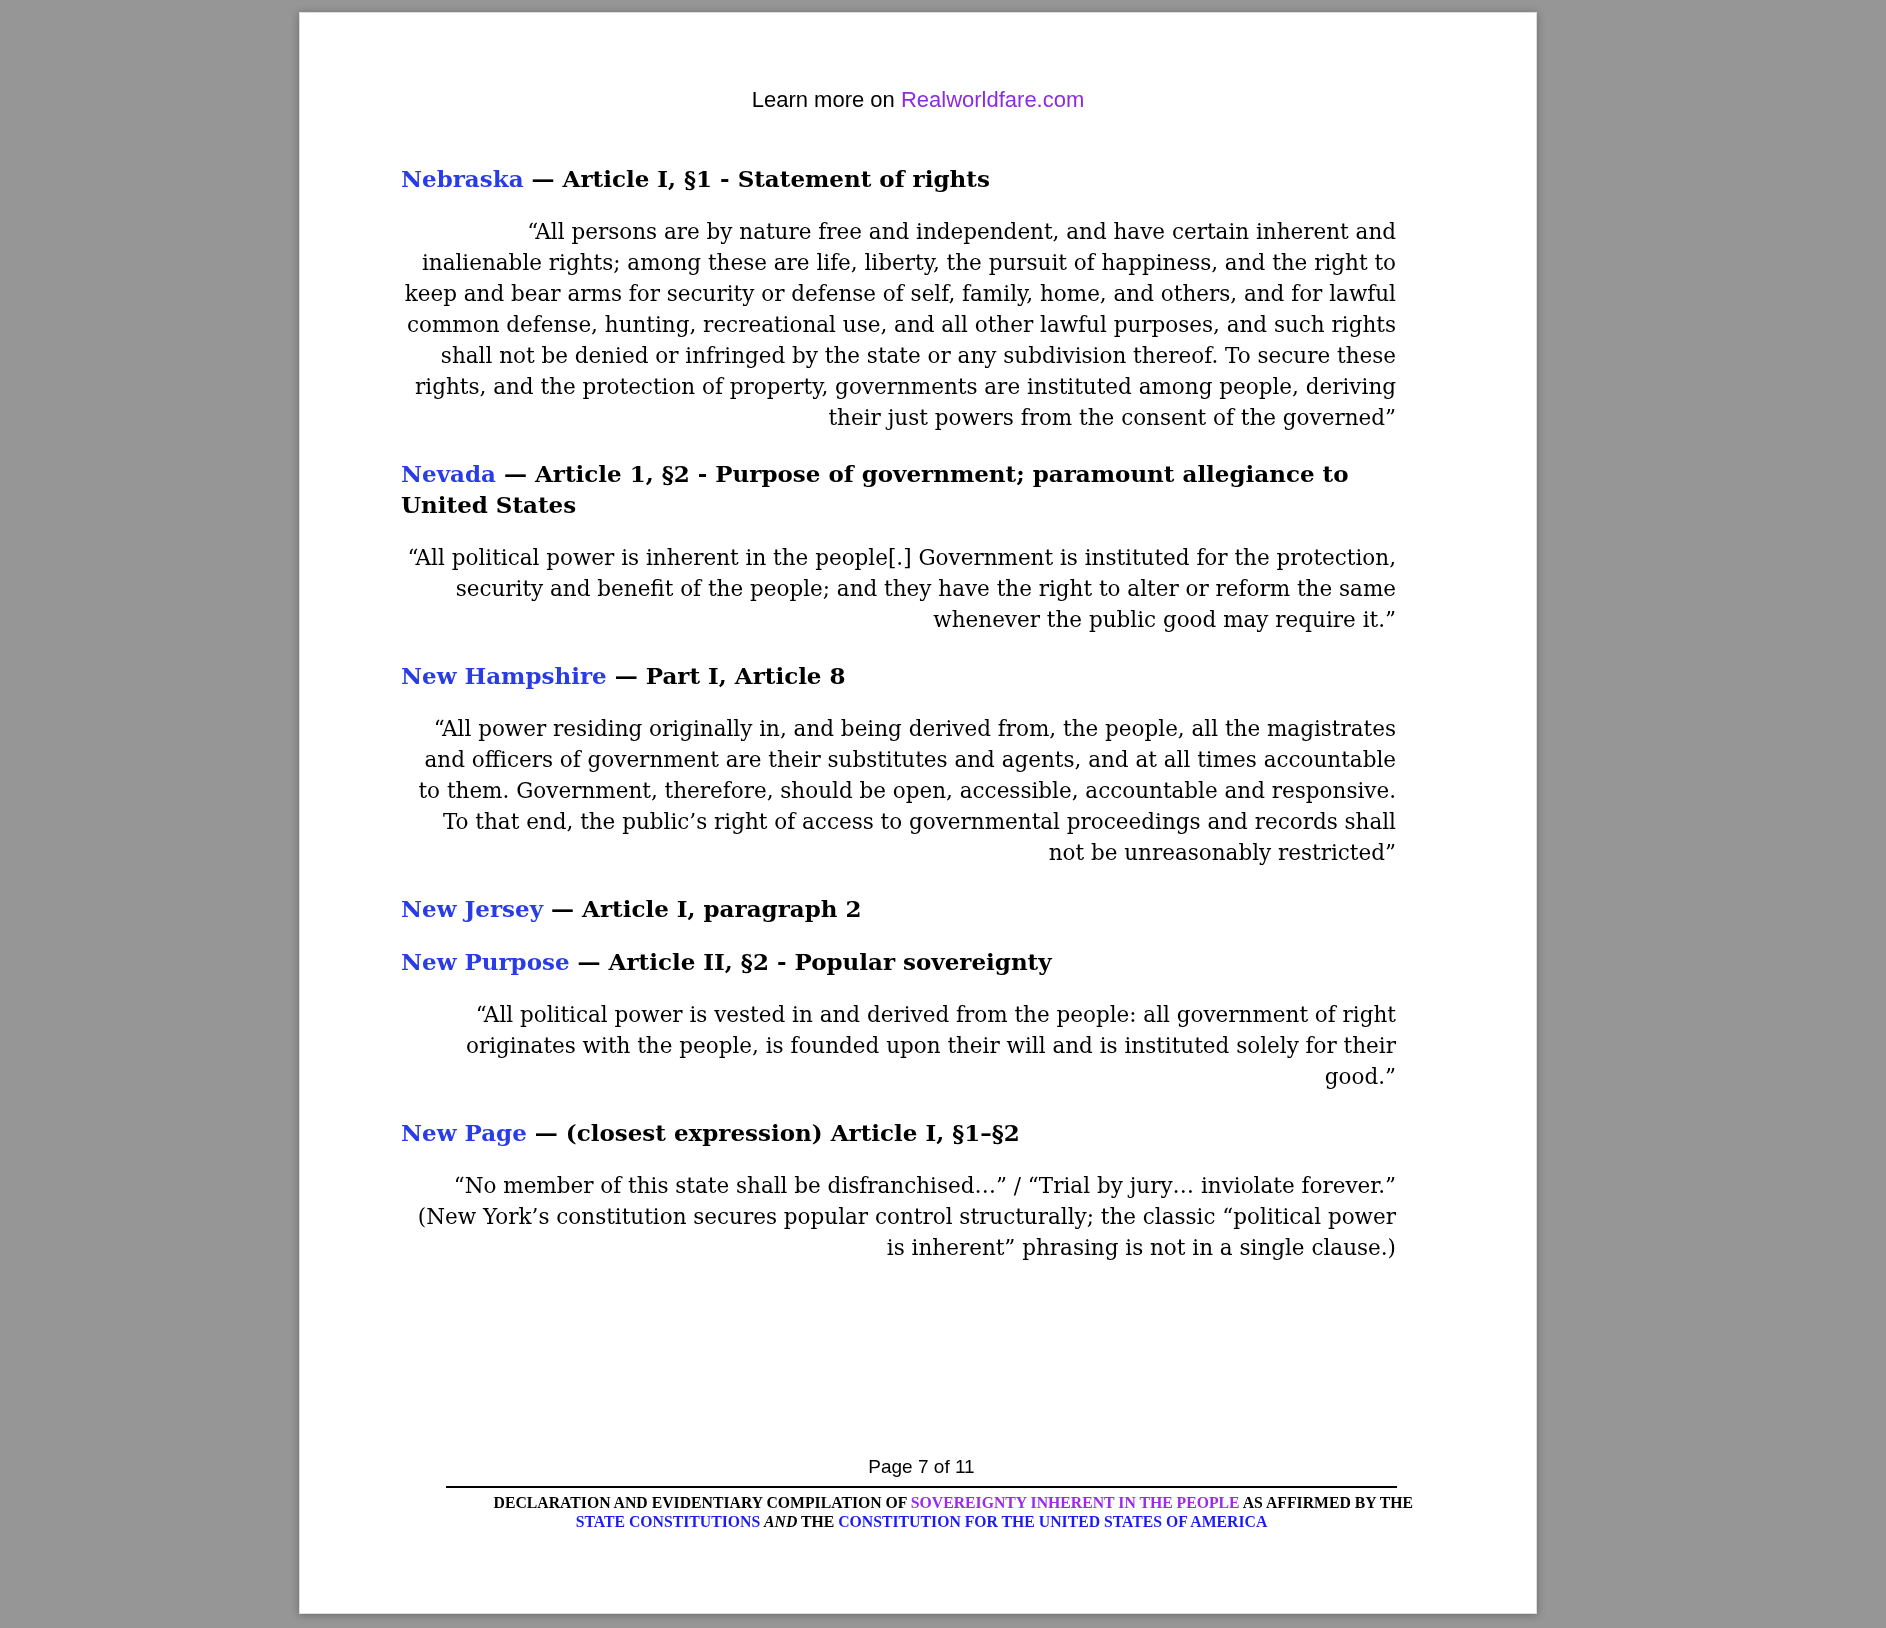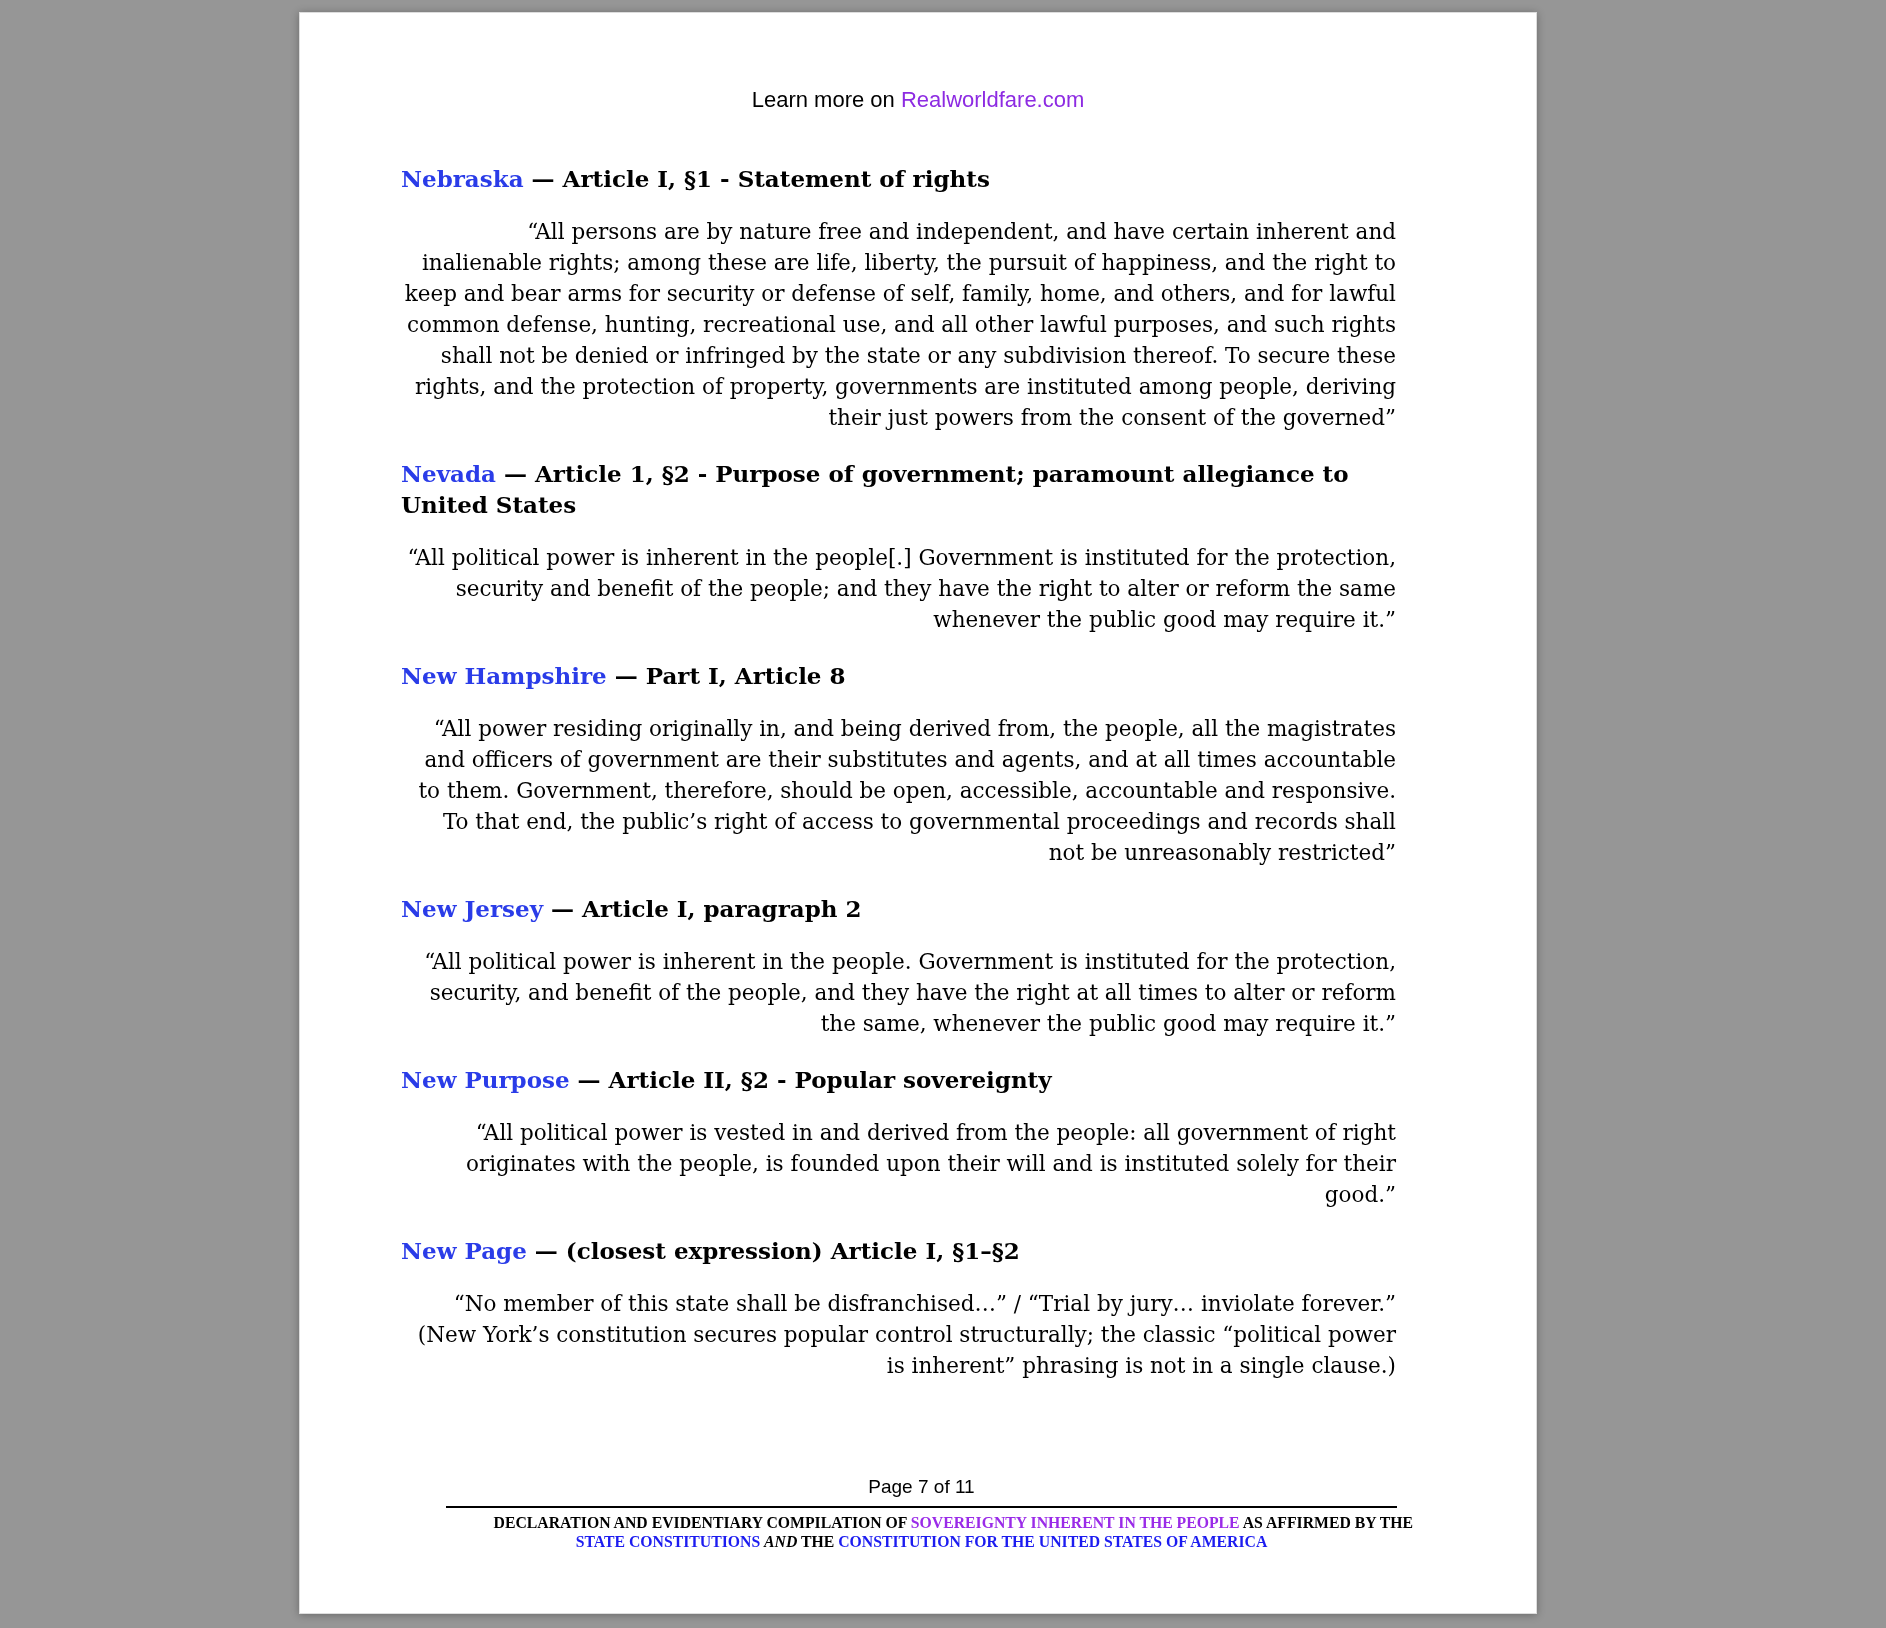--- a/index.html
+++ b/index.html
@@ -59,21 +59,20 @@
     position: absolute;
     left: 146px; right: 139px;
     top: 1443px;
     color: #000000;
   }
   .page-label {
     text-align: center;
     font-family: "Liberation Sans", sans-serif;
     font-size: 19px;
     line-height: 22px;
-    margin-top: 20px;
   }
   .rule {
     border: none;
     border-top: 2px solid #000000;
     margin: 8px 0 5px 0;
   }
   .foot-line {
     text-align: center;
     font-family: "Liberation Serif", serif;
     font-weight: bold;
@@ -102,21 +101,20 @@
       <h2 class="sec-head"><a class="state-link">Nebraska</a><span> — Article I, §1 - Statement of rights</span></h2>
       <p class="sec-body">“All persons are by nature free and independent, and have certain inherent and inalienable rights; among these are life, liberty, the pursuit of happiness, and the right to keep and bear arms for security or defense of self, family, home, and others, and for lawful common defense, hunting, recreational use, and all other lawful purposes, and such rights shall not be denied or infringed by the state or any subdivision thereof. To secure these rights, and the protection of property, governments are instituted among people, deriving their just powers from the consent of the governed”</p>
 
       <h2 class="sec-head"><a class="state-link">Nevada</a><span> — Article 1, §2 - Purpose of government; paramount allegiance to United States</span></h2>
       <p class="sec-body">“All political power is inherent in the people[.] Government is instituted for the protection, security and benefit of the people; and they have the right to alter or reform the same whenever the public good may require it.”</p>
 
       <h2 class="sec-head"><a class="state-link">New Hampshire</a><span> — Part I, Article 8</span></h2>
       <p class="sec-body">“All power residing originally in, and being derived from, the people, all the magistrates and officers of government are their substitutes and agents, and at all times accountable to them. Government, therefore, should be open, accessible, accountable and responsive. To that end, the public’s right of access to governmental proceedings and records shall not be unreasonably restricted”</p>
 
       <h2 class="sec-head"><a class="state-link">New Jersey</a><span> — Article I, paragraph 2</span></h2>
-      <p class="sec-body">“All political power is inherent in the people. Government is instituted for the protection, security, and benefit of the people, and they have the right at all times to alter or reform the same, whenever the public good may require it.”</p>
 
       <h2 class="sec-head mt-extra"><a class="state-link">New Purpose</a><span> — Article II, §2 - Popular sovereignty</span></h2>
       <p class="sec-body">“All political power is vested in and derived from the people: all government of right originates with the people, is founded upon their will and is instituted solely for their good.”</p>
 
       <h2 class="sec-head mt-extra"><a class="state-link">New Page</a><span> — (closest expression) Article I, §1–§2</span></h2>
       <p class="sec-body">“No member of this state shall be disfranchised…” / “Trial by jury… inviolate forever.” (New York’s constitution secures popular control structurally; the classic “political power is inherent” phrasing is not in a single clause.)</p>
 
     </div>
 
     <div class="footer">

